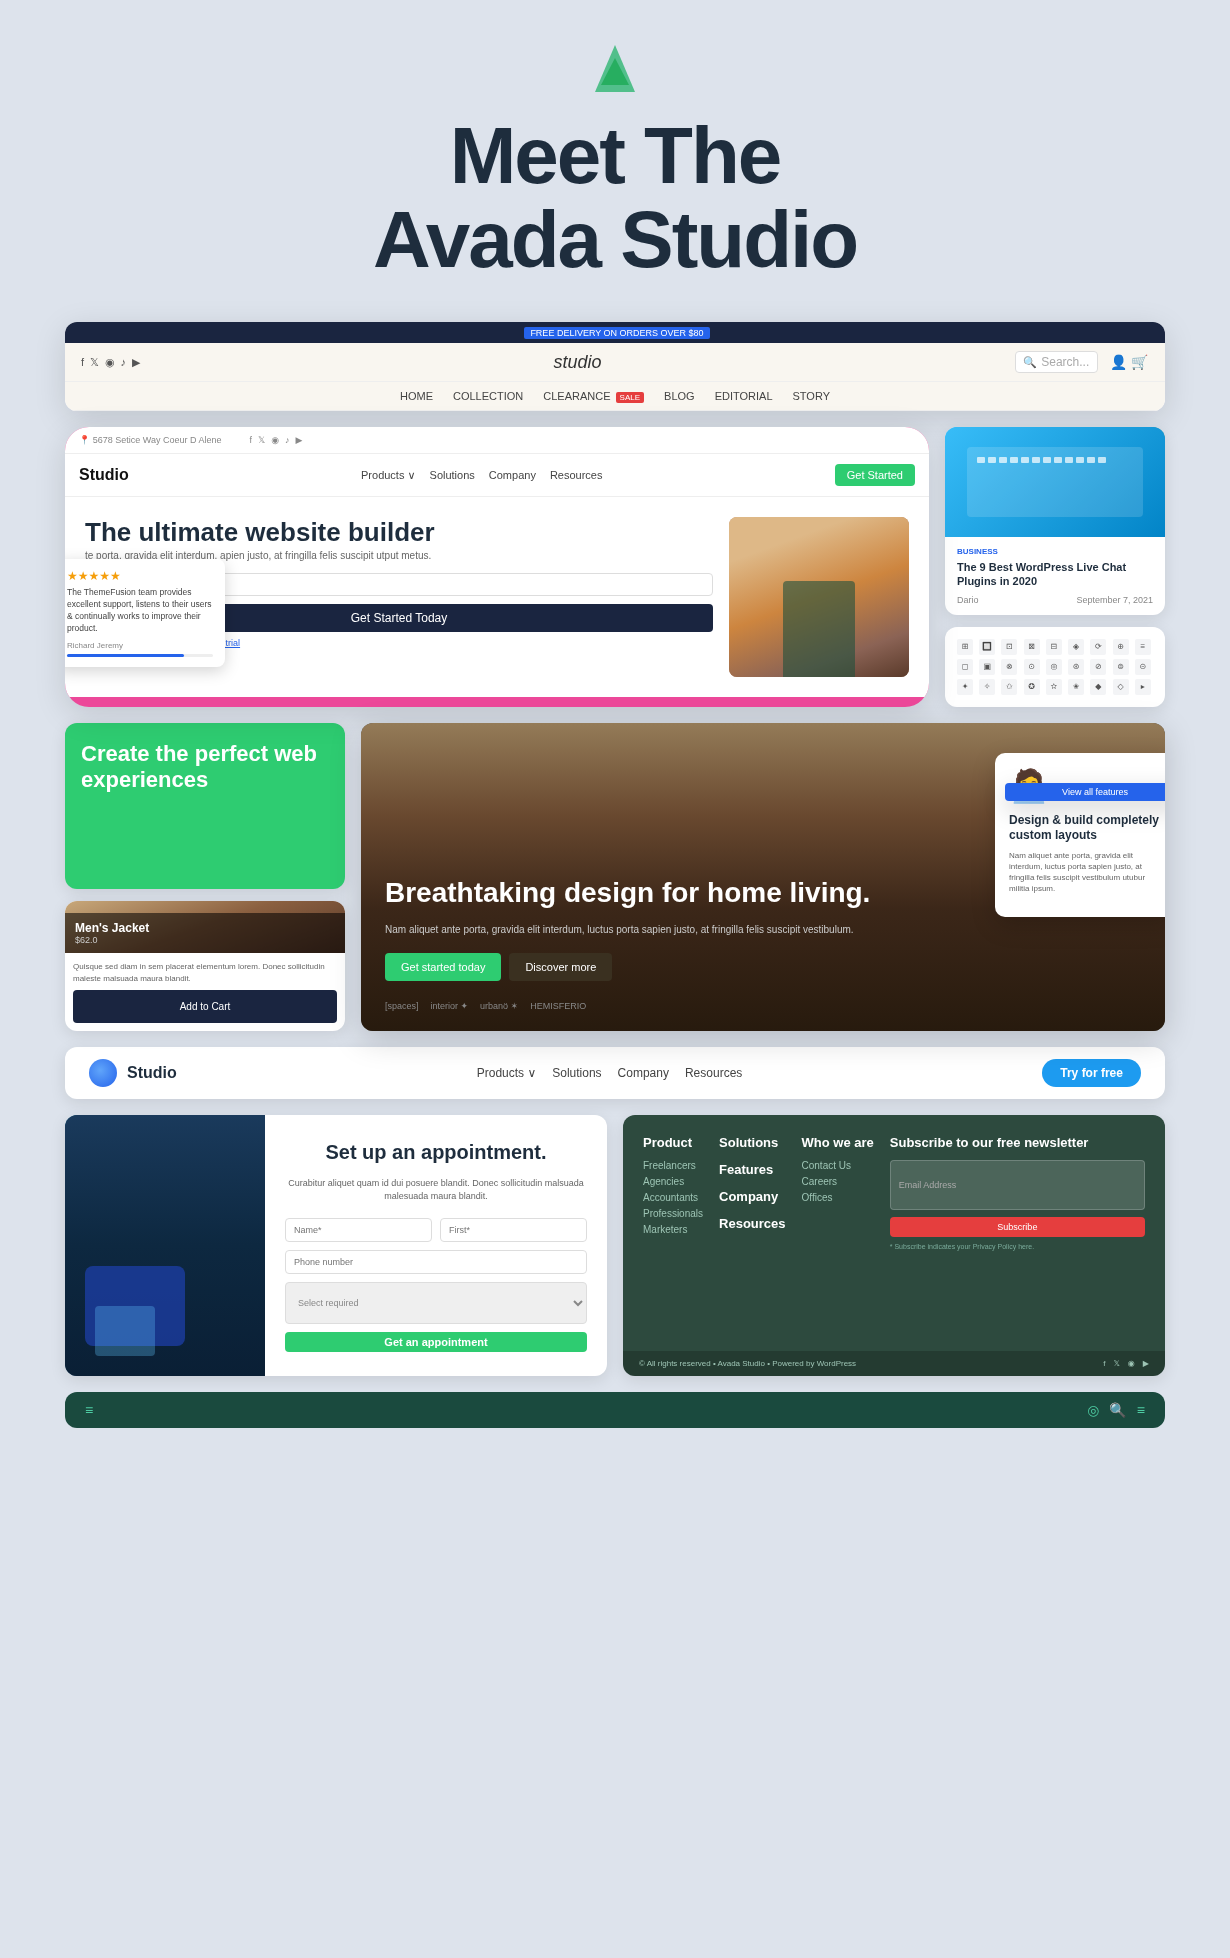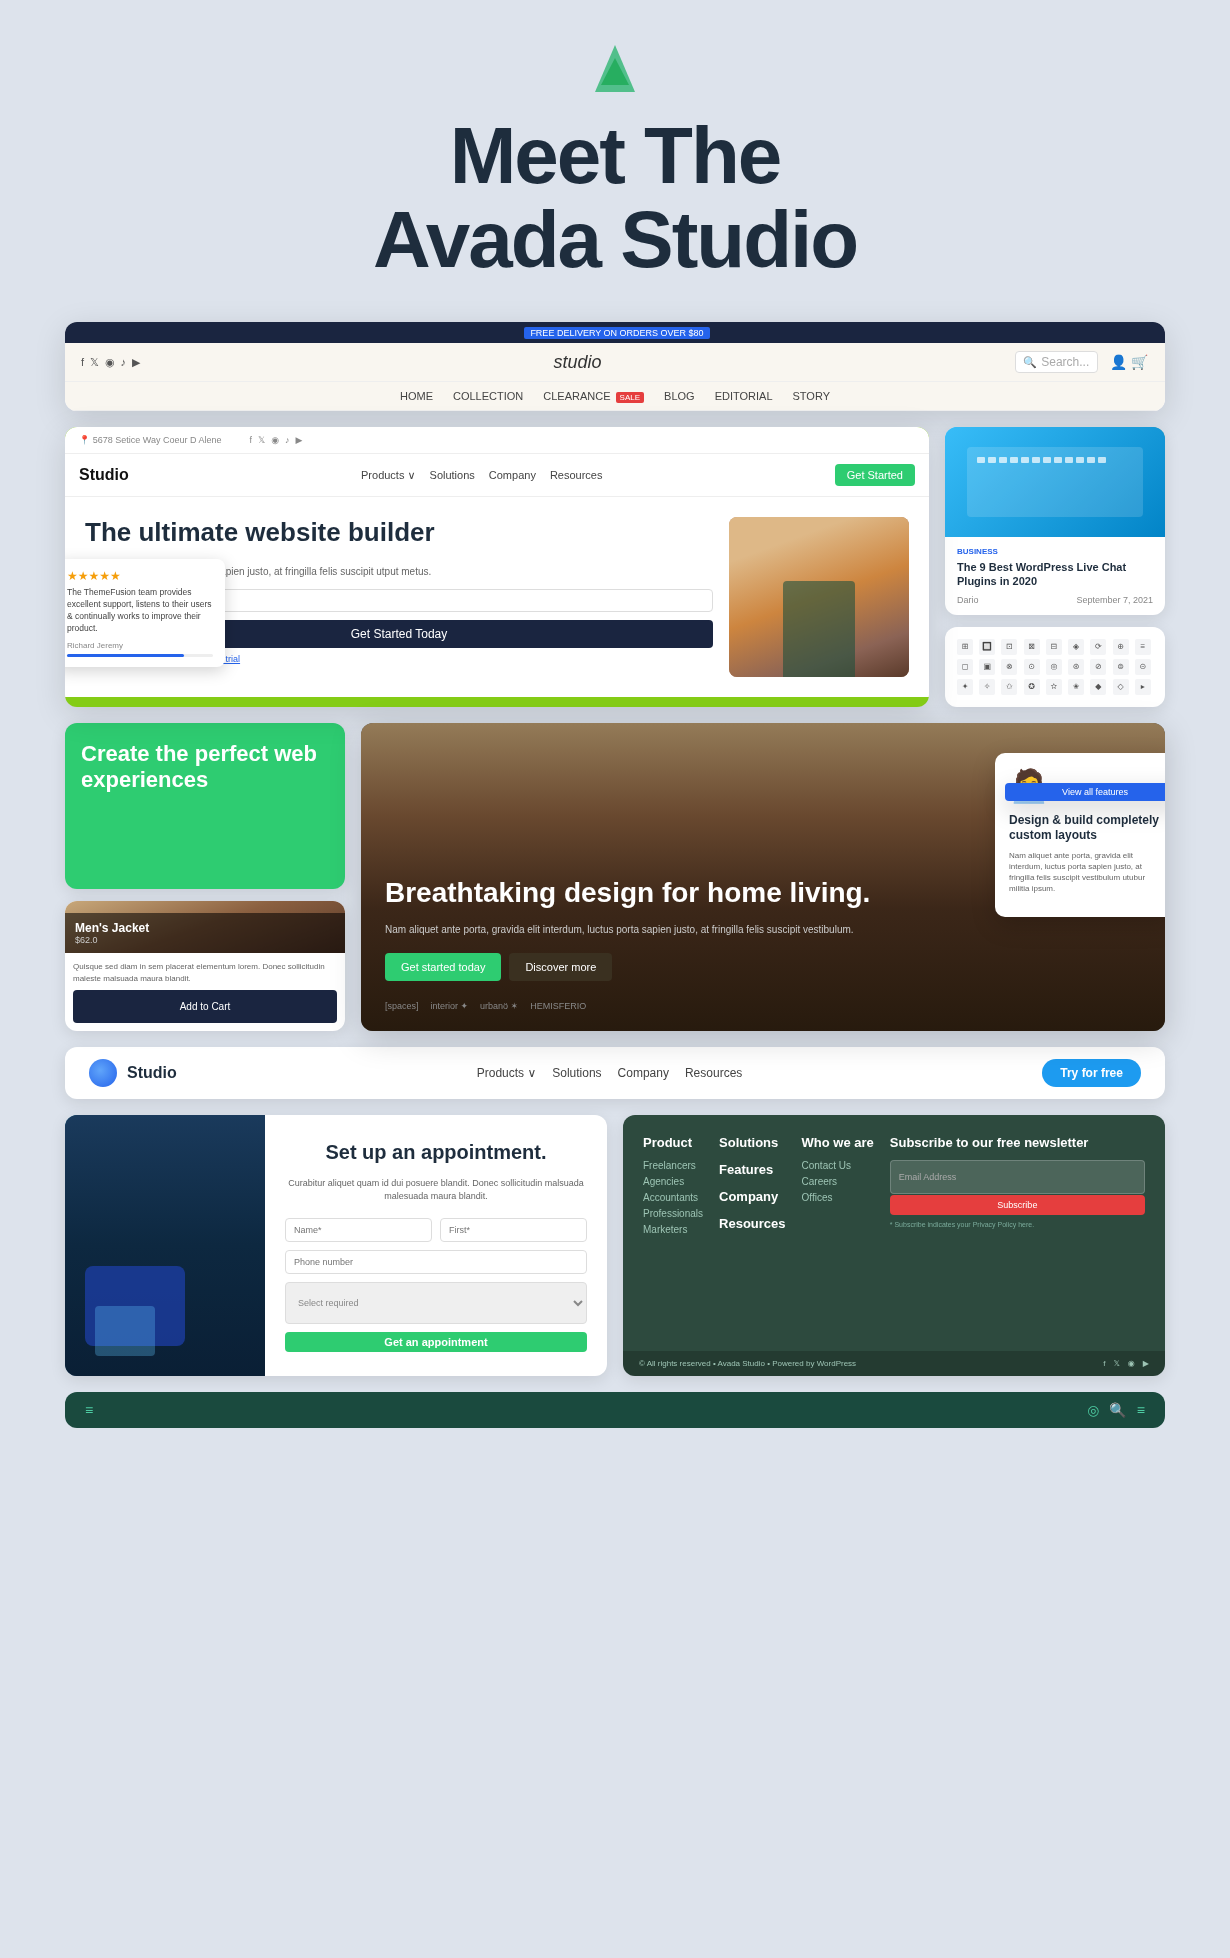--- a/index.html
+++ b/index.html
@@ -80,22 +80,22 @@
     
     .row-two {
       display: flex;
       gap: 16px;
       width: 100%;
     }
 
     
     .main-demo-card {
       flex: 1;
-      background: #84cc16;
-      border-radius: 12px;
+      background: #ec4899;
+      border-radius: 24px;
       overflow: hidden;
       box-shadow: 0 8px 32px rgba(0,0,0,0.13);
       position: relative;
     }
     .demo-header {
       display: flex;
       align-items: center;
       justify-content: space-between;
       padding: 8px 14px;
       border-bottom: 1px solid #eee;
@@ -111,21 +111,21 @@
     }
     .demo-body {
       padding: 20px 20px 20px;
       display: flex;
       gap: 16px;
       background: #fff;
       min-height: 200px;
       position: relative;
     }
     .demo-hero-text { flex: 1; }
-    .demo-hero-text h2 { font-size: 26px; font-weight: 800; color: #1e2d3d; line-height: 1.2; margin-bottom: 16px; }
+    .demo-hero-text h2 { font-size: 26px; font-weight: 800; color: #1e2d3d; line-height: 1.2; margin-bottom: 0; }
     .demo-hero-text p { font-size: 10px; color: #666; line-height: 1.5; margin-bottom: 10px; }
     .demo-email-input {
       width: 100%;
       border: 1px solid #ddd;
       border-radius: 4px;
       padding: 5px 8px;
       font-size: 10px;
       color: #888;
       margin-bottom: 8px;
     }
@@ -423,24 +423,25 @@
       padding: 20px 20px 60px;
       display: flex;
       gap: 16px;
     }
     .footer-col h4 { font-size: 13px; font-weight: 700; color: #fff; margin-bottom: 10px; }
     .footer-col a { display: block; font-size: 10px; color: #9dc4b4; margin-bottom: 5px; }
     .newsletter-input {
       background: rgba(255,255,255,0.15);
       border: 1px solid rgba(255,255,255,0.2);
       border-radius: 4px;
-      padding: 11px 8px;
+      padding: 19px 8px;
       font-size: 9px;
       color: #fff;
       width: 100%;
+      margin-bottom: 6px;
     }
     .newsletter-input::placeholder { color: #aaa; }
     .subscribe-btn {
       width: 100%;
       background: #e53e3e;
       color: #fff;
       border: none;
       border-radius: 4px;
       padding: 5px;
       font-size: 9px;

